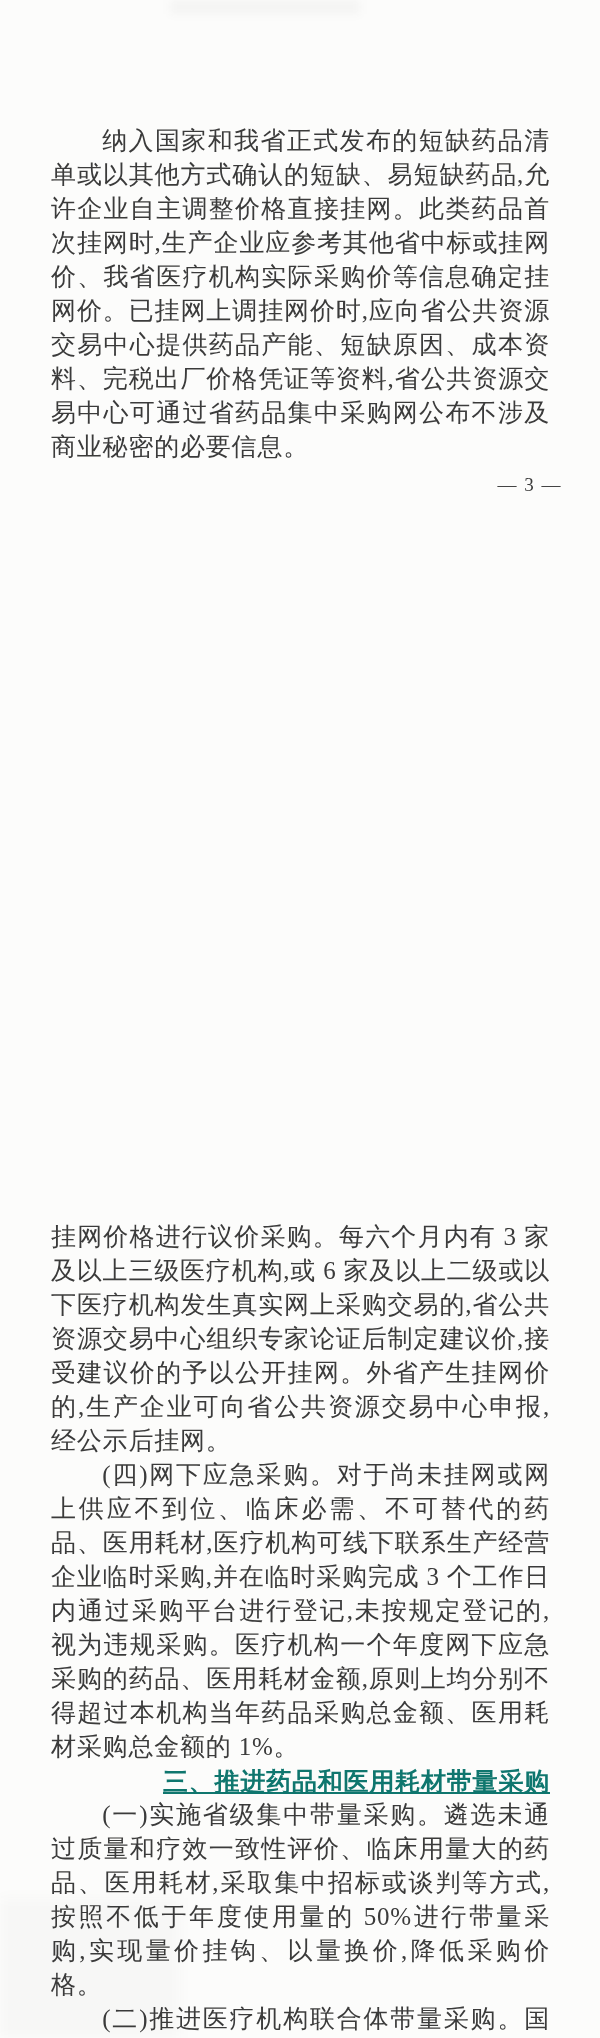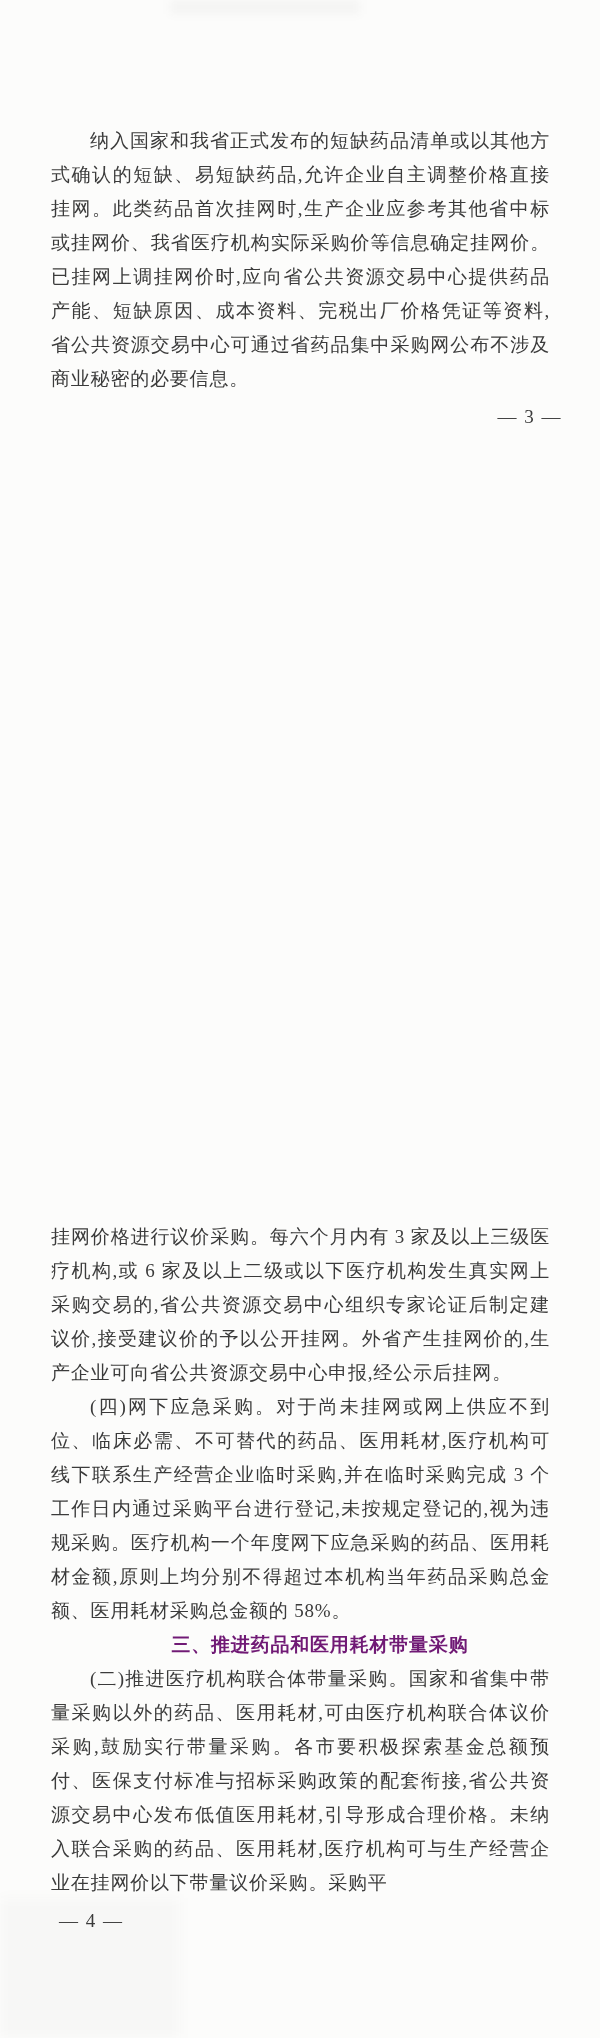--- a/index.html
+++ b/index.html
@@ -17,32 +17,33 @@
   }
   .page-block {
     position: absolute;
     left: 51px;
     width: 499px;
   }
   #page-3-block { top: 124px; }
   #page-4-block { top: 1180px; margin-top: 40px; }
   .para {
     margin: 0;
-    font-size: 19px;
+    font-size: 25px;
     line-height: 34px;
     color: #3b3b3b;
     text-align: justify;
     letter-spacing: 0.8px;
   }
   .para.indent { text-indent: 2.05em; }
   .para.heading {
     font-weight: 700;
-    color: #701a75;
+    color: #0f766e;
     font-family: "Liberation Sans", "DejaVu Sans", sans-serif;
-    text-align: center;
+    text-align: right;
+    text-decoration: underline;
   }
   .page-num {
     font-size: 19px;
     line-height: 30px;
     color: #3b3b3b;
     letter-spacing: 1.5px;
     margin-top: 6px;
   }
   .page-num.align-right { text-align: right; margin-right: -12px; }
   .page-num.align-left { text-align: left; margin-left: 8px; }
@@ -71,22 +72,23 @@
   <div class="page-block" id="page-3-block">
     <div>
         <p class="para body indent">纳入国家和我省正式发布的短缺药品清单或以其他方式确认的短缺、易短缺药品,允许企业自主调整价格直接挂网。此类药品首次挂网时,生产企业应参考其他省中标或挂网价、我省医疗机构实际采购价等信息确定挂网价。已挂网上调挂网价时,应向省公共资源交易中心提供药品产能、短缺原因、成本资料、完税出厂价格凭证等资料,省公共资源交易中心可通过省药品集中采购网公布不涉及商业秘密的必要信息。</p>
       </div>
     <div class="page-num align-right">— 3 —</div>
   </div>
 
   <div class="page-block" id="page-4-block">
     <div>
         <p class="para body">挂网价格进行议价采购。每六个月内有 3 家及以上三级医疗机构,或 6 家及以上二级或以下医疗机构发生真实网上采购交易的,省公共资源交易中心组织专家论证后制定建议价,接受建议价的予以公开挂网。外省产生挂网价的,生产企业可向省公共资源交易中心申报,经公示后挂网。</p>
-        <p class="para body indent">(四)网下应急采购。对于尚未挂网或网上供应不到位、临床必需、不可替代的药品、医用耗材,医疗机构可线下联系生产经营企业临时采购,并在临时采购完成 3 个工作日内通过采购平台进行登记,未按规定登记的,视为违规采购。医疗机构一个年度网下应急采购的药品、医用耗材金额,原则上均分别不得超过本机构当年药品采购总金额、医用耗材采购总金额的 58%。</p>
+        <p class="para body indent">(四)网下应急采购。对于尚未挂网或网上供应不到位、临床必需、不可替代的药品、医用耗材,医疗机构可线下联系生产经营企业临时采购,并在临时采购完成 3 个工作日内通过采购平台进行登记,未按规定登记的,视为违规采购。医疗机构一个年度网下应急采购的药品、医用耗材金额,原则上均分别不得超过本机构当年药品采购总金额、医用耗材采购总金额的 1%。</p>
         <p class="para heading indent">三、推进药品和医用耗材带量采购</p>
+        <p class="para body indent">(一)实施省级集中带量采购。遴选未通过质量和疗效一致性评价、临床用量大的药品、医用耗材,采取集中招标或谈判等方式,按照不低于年度使用量的 50%进行带量采购,实现量价挂钩、以量换价,降低采购价格。</p>
         <p class="para body indent">(二)推进医疗机构联合体带量采购。国家和省集中带量采购以外的药品、医用耗材,可由医疗机构联合体议价采购,鼓励实行带量采购。各市要积极探索基金总额预付、医保支付标准与招标采购政策的配套衔接,省公共资源交易中心发布低值医用耗材,引导形成合理价格。未纳入联合采购的药品、医用耗材,医疗机构可与生产经营企业在挂网价以下带量议价采购。采购平</p>
       </div>
     <div class="page-num align-left">— 4 —</div>
   </div>
 
   <div class="artifact" id="artifact-bottom"></div>
 
 </div>
 
 </body></html>

